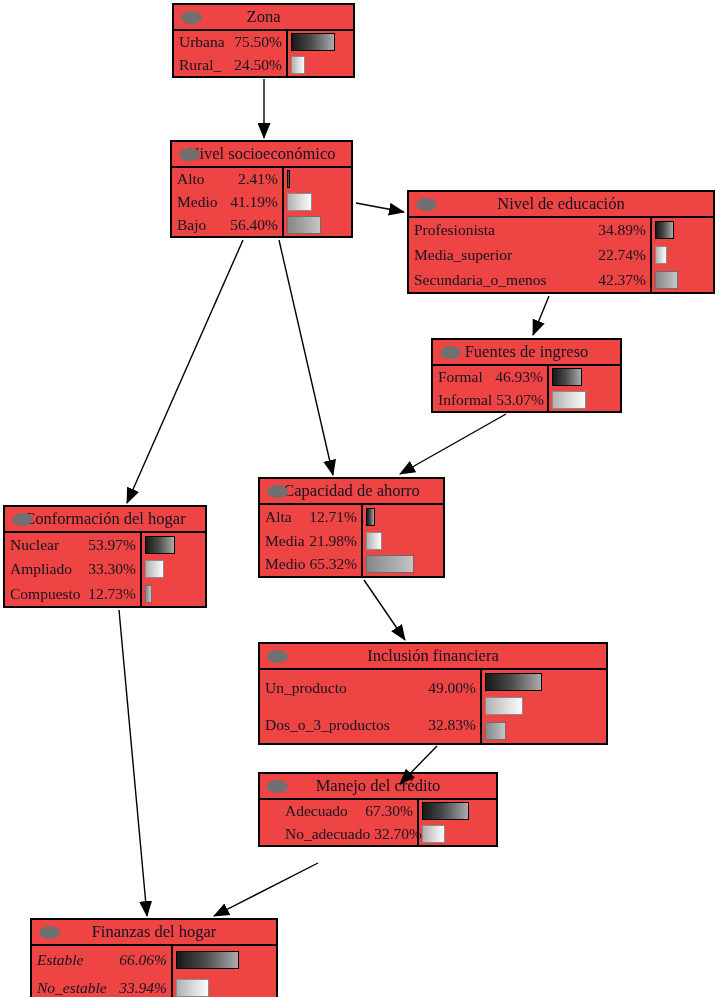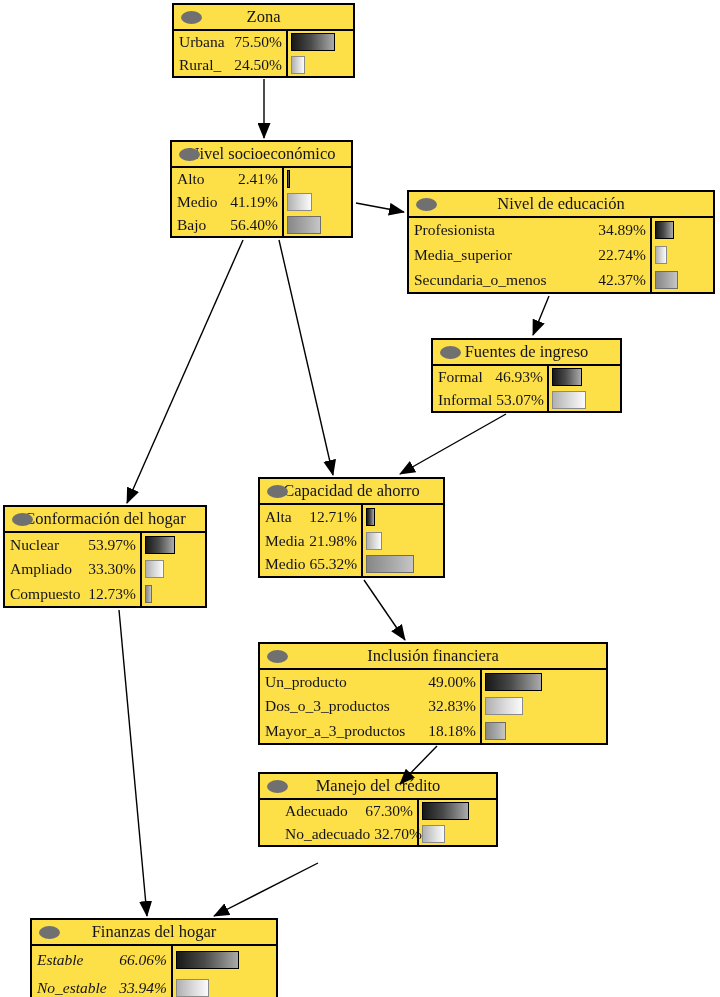--- a/index.html
+++ b/index.html
@@ -9,21 +9,21 @@
     background:#ffffff;
     font-family:"Liberation Serif","DejaVu Serif",serif;
     color:#131320;
     overflow:hidden;
   }
   #edges{position:absolute;left:0;top:0;width:720px;height:997px;pointer-events:none;}
   .node{
     position:absolute;
     box-sizing:border-box;
     border:2px solid #000;
-    background:#fde047;
+    background:#ef4444;
   }
   .hdr{
     position:relative;
     height:26px;
     box-sizing:border-box;
     border-bottom:2px solid #000;
     display:flex;align-items:center;justify-content:center;
     font-size:16.5px;
     white-space:nowrap;
   }
@@ -248,24 +248,20 @@
     </div>
     <div class="body">
       <div class="lcol" style="width: 220px;">
           <div class="lrow">
             <span>Un_producto</span>
             <span>49.00%</span>
           </div>
           <div class="lrow">
             <span>Dos_o_3_productos</span>
             <span>32.83%</span>
-          </div>
-          <div class="lrow">
-            <span>Mayor_a_3_productos</span>
-            <span>18.18%</span>
           </div>
         </div>
       <div class="bcol">
           <div class="brow">
             <div class="bar bar-s0" style="width: 49%;"></div>
           </div>
           <div class="brow">
             <div class="bar bar-s1" style="width: 32.83%;"></div>
           </div>
           <div class="brow">

